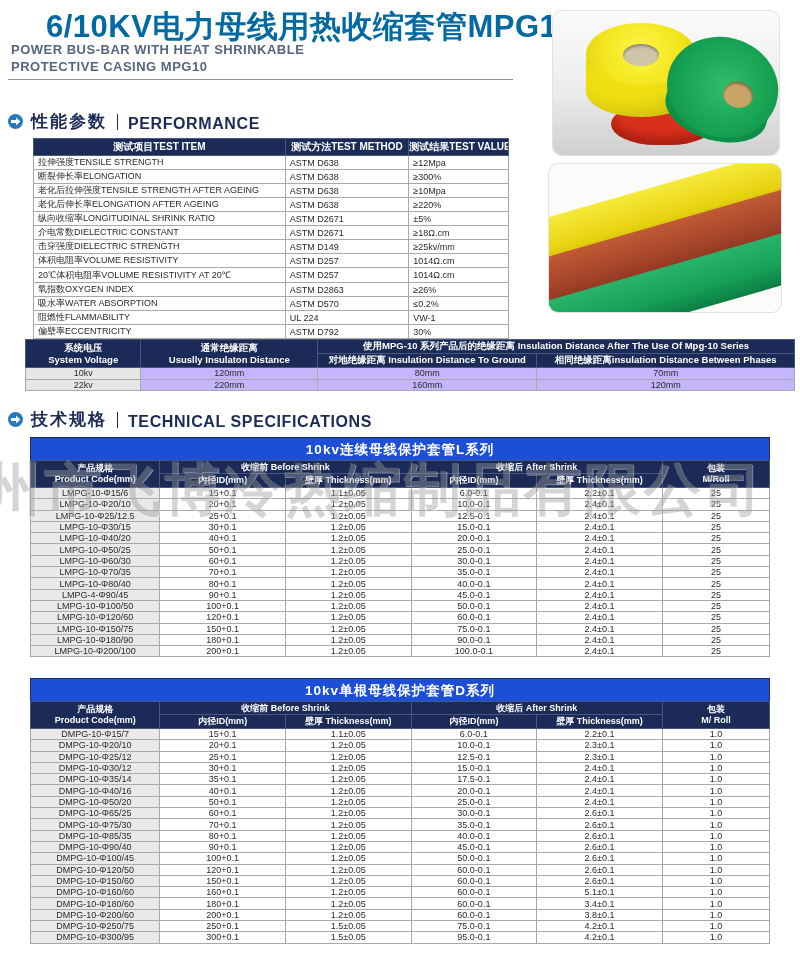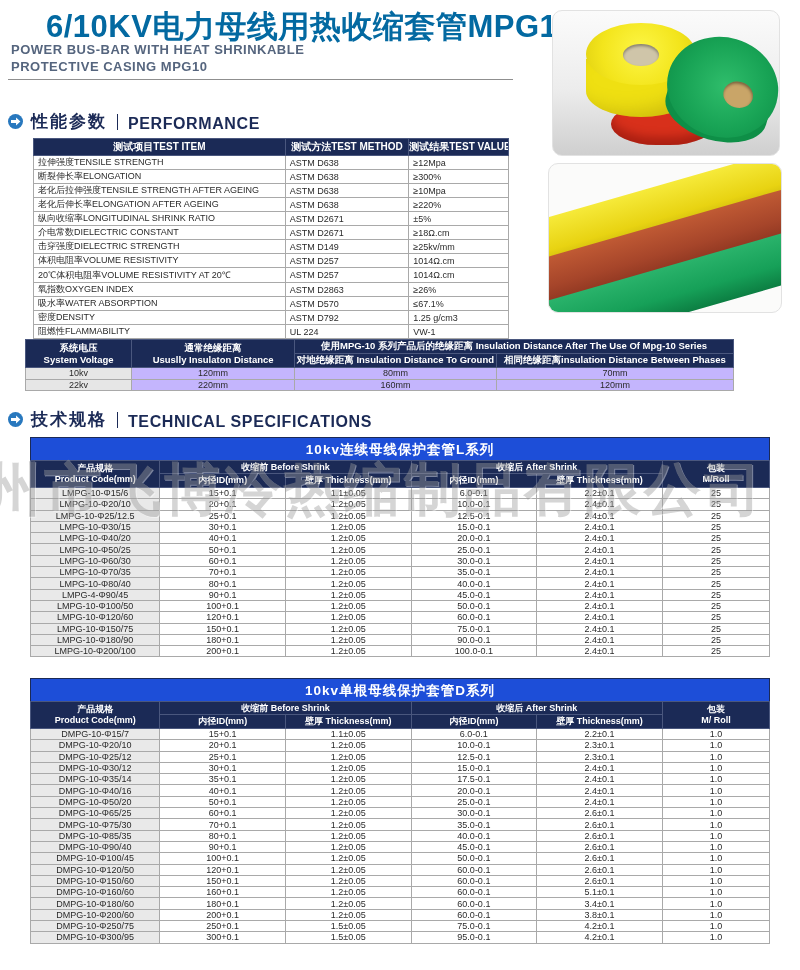--- a/index.html
+++ b/index.html
@@ -25,21 +25,21 @@
   table { border-collapse:collapse; table-layout:fixed; }
   th, td { border:1px solid #a9a9a9; font-size:9px; color:#2a2a2a; overflow:hidden;
            white-space:nowrap; }
   thead th { background:#1b2a56; color:#ffffff; font-weight:bold; text-align:center;
              border:1px solid #4a577e; }
   
   .perf-table { position:absolute; left:33px; top:138px; width:476px; }
   .perf-table thead th { height:17px; font-size:10px; }
   .perf-table td { height:11.9px; padding:0 4px; text-align:left; background:#fff; }
   
-  .ins-table { position:absolute; left:25px; top:339px; width:709px; }
+  .ins-table { position:absolute; left:25px; top:339px; width:770px; }
   .ins-table thead th { height:14px; font-size:9.5px; line-height:1.15; }
   .ins-table td { height:11.5px; text-align:center; background:#c4b5fd; }
   .ins-table td:first-child { background:#e6e6e6; }
   
   .spec-wrap { position:absolute; left:30px; width:740px; }
   .spec-title { height:23px; background:#1d4ed8; color:#fff; font-size:13.5px; font-weight:bold;
                 text-align:center; line-height:23px; letter-spacing:1px;
                 border:1px solid #1b2a56; border-bottom:none; }
   .spec-table { width:740px; }
   .spec-table thead th { font-size:9px; line-height:1.2; }
@@ -191,26 +191,21 @@
           <td>1014Ω.cm</td>
         </tr>
         <tr>
           <td>氧指数OXYGEN INDEX</td>
           <td>ASTM D2863</td>
           <td>≥26%</td>
         </tr>
         <tr>
           <td>吸水率WATER ABSORPTION</td>
           <td>ASTM D570</td>
-          <td>≤67.1%</td>
-        </tr>
-        <tr>
-          <td>密度DENSITY</td>
-          <td>ASTM D792</td>
-          <td>1.25 g/cm3</td>
+          <td>≤0.2%</td>
         </tr>
         <tr>
           <td>阻燃性FLAMMABILITY</td>
           <td>UL 224</td>
           <td>VW-1</td>
         </tr>
         <tr>
           <td>偏壁率ECCENTRICITY</td>
           <td>ASTM D792</td>
           <td>30%</td>

